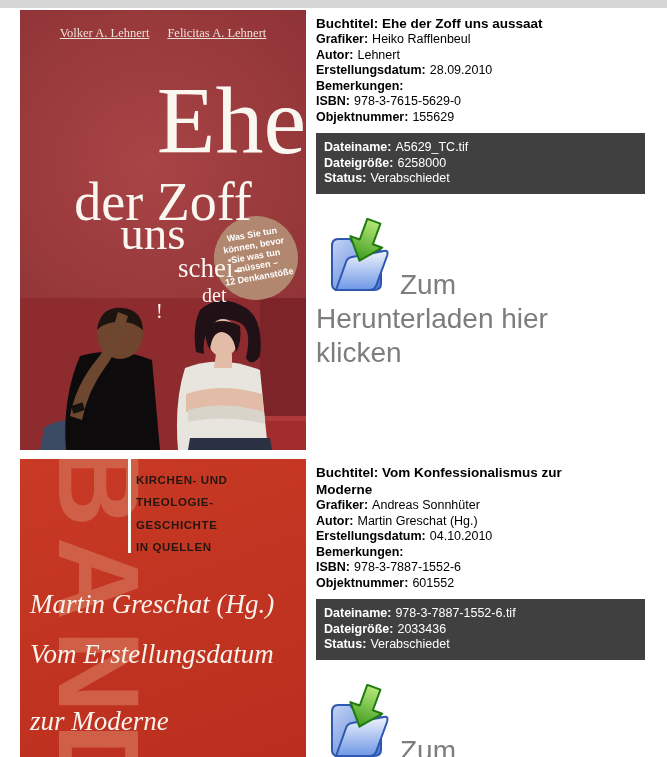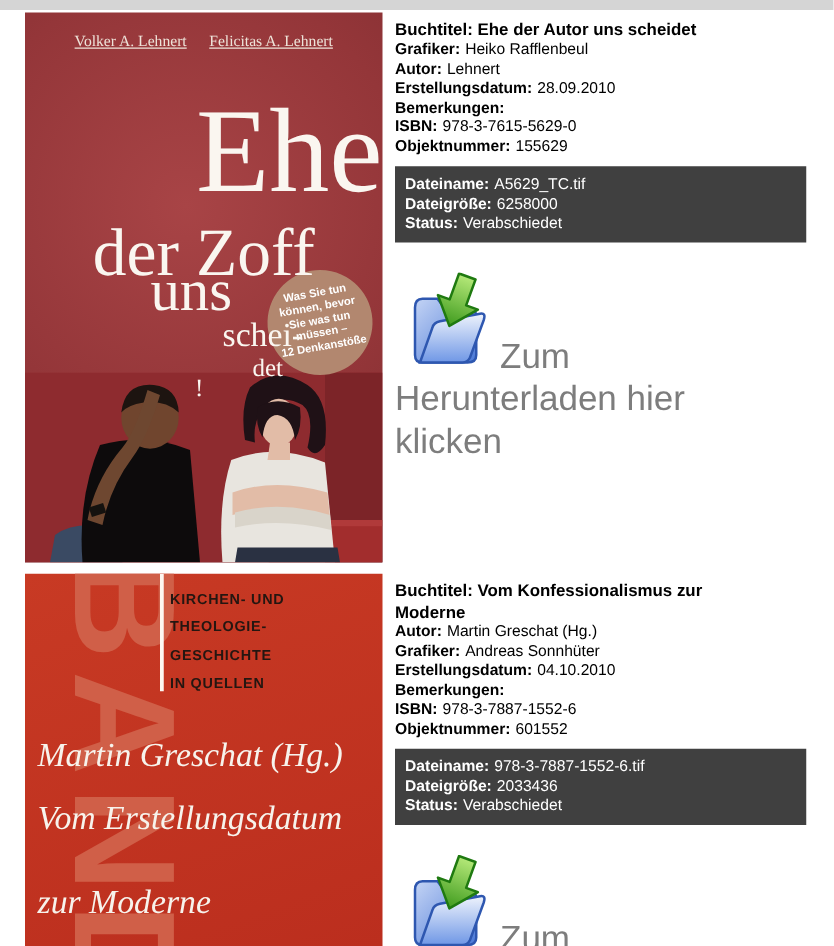--- a/index.html
+++ b/index.html
@@ -145,21 +145,21 @@
         </svg>
       </div>
       <div class="logo-text">
         <div class="l1">neukirchener</div>
         <div class="l2">aussaat</div>
       </div>
     </div>
   </div>
 
   <div class="details d1">
-    <div class="btitle">Buchtitel: Ehe der Autor uns scheidet</div>
+    <div class="btitle">Buchtitel: Ehe der Zoff uns aussaat</div>
     <div class="fields">
       <div class="field"><span class="lbl">Grafiker:</span><span class="val">Heiko Rafflenbeul</span></div>
       <div class="field"><span class="lbl">Autor:</span><span class="val">Lehnert</span></div>
       <div class="field"><span class="lbl">Erstellungsdatum:</span><span class="val">28.09.2010</span></div>
       <div class="field"><span class="lbl">Bemerkungen:</span><span class="val"></span></div>
       <div class="field"><span class="lbl">ISBN:</span><span class="val">978-3-7615-5629-0</span></div>
       <div class="field"><span class="lbl">Objektnummer:</span><span class="val">155629</span></div>
     </div>
     <div class="filebox">
       <div class="field"><span class="lbl">Dateiname:</span><span class="val">A5629_TC.tif</span></div>
@@ -185,22 +185,22 @@
       <div>IN QUELLEN</div>
     </div>
     <div class="c2-editor">Martin Greschat (Hg.)</div>
     <div class="c2-t1">Vom Erstellungsdatum</div>
     <div class="c2-t2">zur Moderne</div>
   </div>
 
   <div class="details d2">
     <div class="btitle">Buchtitel: Vom Konfessionalismus zur Moderne</div>
     <div class="fields">
+      <div class="field"><span class="lbl">Grafiker:</span><span class="val">Andreas Sonnhüter</span></div>
       <div class="field"><span class="lbl">Autor:</span><span class="val">Martin Greschat (Hg.)</span></div>
-      <div class="field"><span class="lbl">Grafiker:</span><span class="val">Andreas Sonnhüter</span></div>
       <div class="field"><span class="lbl">Erstellungsdatum:</span><span class="val">04.10.2010</span></div>
       <div class="field"><span class="lbl">Bemerkungen:</span><span class="val"></span></div>
       <div class="field"><span class="lbl">ISBN:</span><span class="val">978-3-7887-1552-6</span></div>
       <div class="field"><span class="lbl">Objektnummer:</span><span class="val">601552</span></div>
     </div>
     <div class="filebox">
       <div class="field"><span class="lbl">Dateiname:</span><span class="val">978-3-7887-1552-6.tif</span></div>
       <div class="field"><span class="lbl">Dateigröße:</span><span class="val">2033436</span></div>
       <div class="field"><span class="lbl">Status:</span><span class="val">Verabschiedet</span></div>
     </div>

